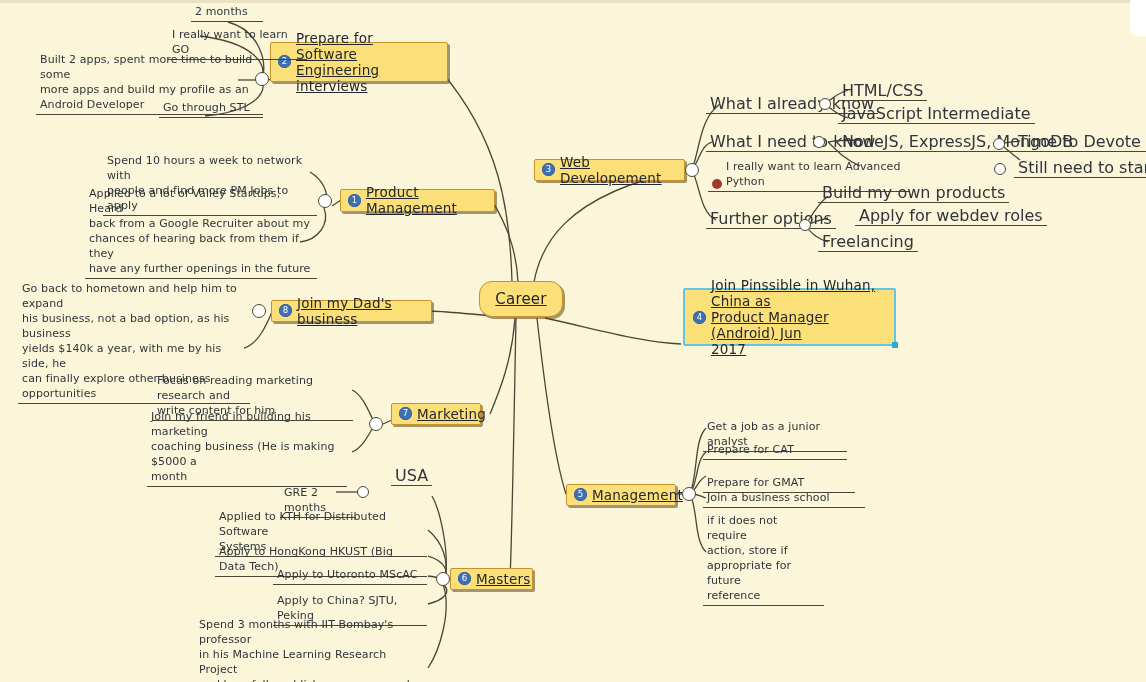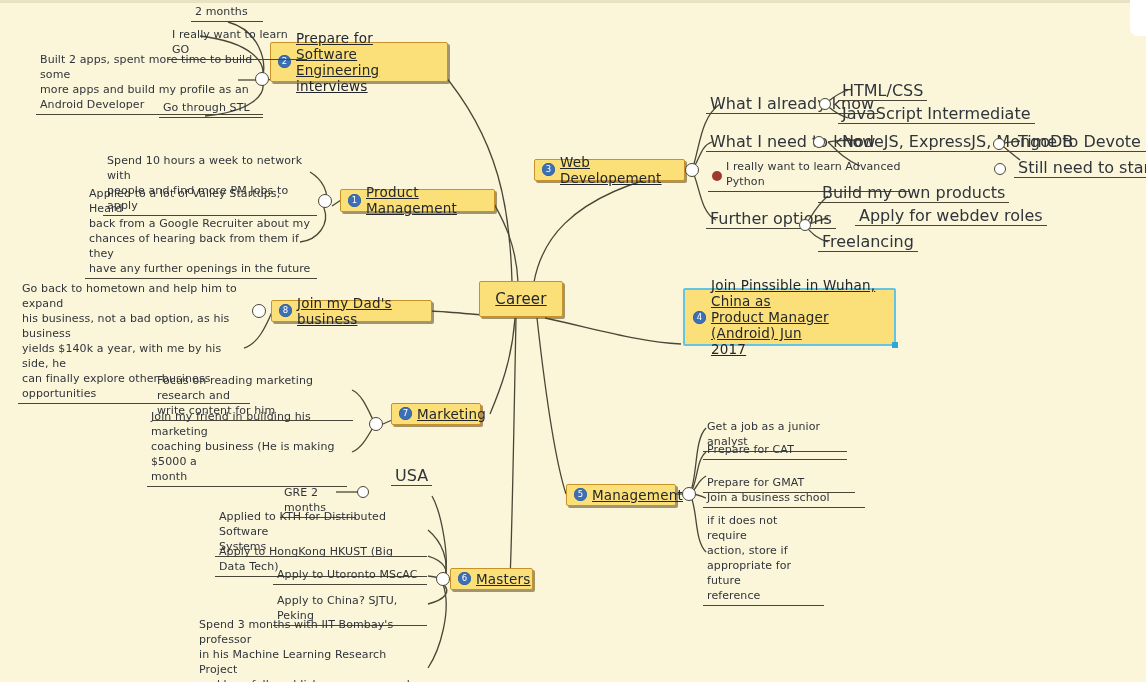--- a/index.html
+++ b/index.html
@@ -26,20 +26,21 @@
     line-height:16px;
     padding:4px 9px 5px 7px;
     box-sizing:border-box;
     display:flex;align-items:center;gap:5px;
     letter-spacing:.2px;
   }
   .node.central{
     justify-content:center;
     font-size:15px;
     padding:9px 14px;
+    border-radius:13px;
   }
   .node.selected{
     border:2px solid #63C4E3;
     box-shadow:none;
   }
   .handle{
     position:absolute;right:-4px;bottom:-4px;
     width:6px;height:6px;background:#2FA7D3;
   }
   .badge{
@@ -57,21 +58,21 @@
     position:absolute;
     color:#30343B;
     font-size:11px;
     line-height:15px;
     padding:0 4px 2px 4px;
     box-sizing:border-box;
     border-bottom:1.3px solid #4A4637;
     letter-spacing:.1px;
     white-space:pre-line;
   }
-  .leaf.dotted{display:flex;align-items:center;gap:4px;}
+  .leaf.dotted{display:flex;align-items:flex-end;gap:4px;}
   .reddot{
     flex:0 0 auto;margin-top:3px;
     width:10px;height:10px;border-radius:50%;
     background:#9E3A2E;
   }
   .subnode{
     position:absolute;color:#30343B;font-size:16px;line-height:15px;
     padding:0 4px 2px 4px;border-bottom:1.3px solid #4A4637;white-space:nowrap;
   }
 

